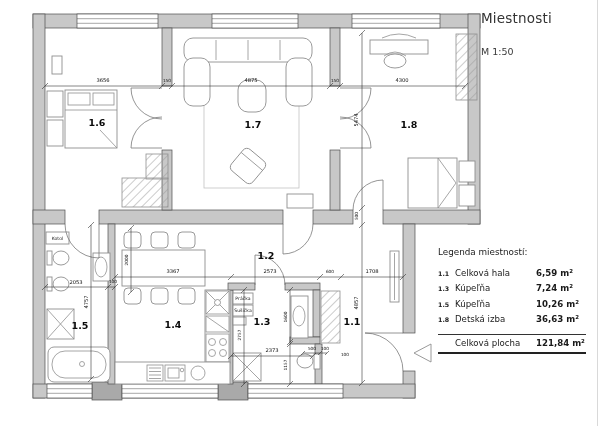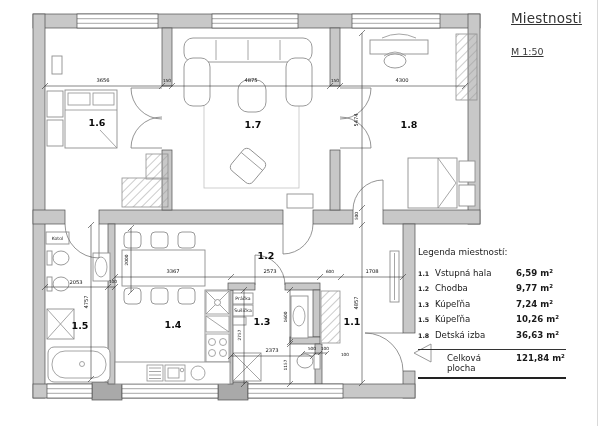--- a/index.html
+++ b/index.html
@@ -13,31 +13,31 @@
   .furn{fill:#fff;stroke:#8f8f8f;stroke-width:.9;}
   .furnl{fill:none;stroke:#8f8f8f;stroke-width:.8;}
   .soft{fill:none;stroke:#c2c2c2;stroke-width:.8;}
   .door{fill:none;stroke:#7a7a7a;stroke-width:.8;}
   .dim{stroke:#222;stroke-width:.55;}
   .dimt{font-size:5.2px;fill:#111;text-anchor:middle;}
   .dimts{font-size:4.3px;fill:#111;text-anchor:middle;}
   .roomlbl{font-size:9.5px;font-weight:bold;fill:#0a0a0a;text-anchor:middle;}
   .lbl{font-size:4.6px;fill:#222;text-anchor:middle;}
   .hatchr{fill:url(#hatch);stroke:#8f8f8f;stroke-width:.8;}
-  .title-block{position:absolute;left:511px;top:10px;color:#333;text-decoration:underline;}
+  .title-block{position:absolute;left:481px;top:10px;color:#333;}
   .title-block .ttl{font-size:13.5px;letter-spacing:.2px;}
   .title-block .scl{font-size:9.5px;margin-top:20px;color:#3a3a3a;}
-  .legend{position:absolute;left:418px;top:247px;width:148px;color:#1a1a1a;}
+  .legend{position:absolute;left:438px;top:247px;width:148px;color:#1a1a1a;}
   .lheading{font-size:8.8px;margin-bottom:11px;}
   .lrow{display:flex;align-items:baseline;height:15.4px;}
   .lnum{width:17px;font-size:6.3px;font-weight:bold;color:#222;}
   .lname{flex:1;font-size:8.6px;}
   .larea{width:50px;font-size:8.6px;font-weight:bold;}
   .ltotal{display:flex;align-items:baseline;border-top:1px solid #333;border-bottom:2px solid #222;
-          padding:3px 0 4px 0;margin-top:4px;gap:12px;}
+          padding:3px 0 4px 0;margin-top:4px;}
   .ltotal .larea{font-weight:bold;margin-left:14px;}
   .edge{position:absolute;right:2px;top:0;width:1px;height:426px;background:#d9d9d9;}
 </style>
 </head>
 <body>
 
 <div class="stage">
 
 <svg viewBox="0 0 600 426" width="600" height="426">
   <defs>
@@ -370,27 +370,22 @@
 <div class="title-block">
   <div class="ttl">Miestnosti</div>
   <div class="scl">M 1:50</div>
 </div>
 
 
 <div class="legend">
   <div class="lheading">Legenda miestností:</div>
   <div class="lrow">
     <span class="lnum">1.1</span>
-    <span class="lname">Vstupná hala</span>
+    <span class="lname">Celková hala</span>
     <span class="larea">6,59 m²</span>
-  </div>
-  <div class="lrow">
-    <span class="lnum">1.2</span>
-    <span class="lname">Chodba</span>
-    <span class="larea">9,77 m²</span>
   </div>
   <div class="lrow">
     <span class="lnum">1.3</span>
     <span class="lname">Kúpeľňa</span>
     <span class="larea">7,24 m²</span>
   </div>
   <div class="lrow">
     <span class="lnum">1.5</span>
     <span class="lname">Kúpeľňa</span>
     <span class="larea">10,26 m²</span>

